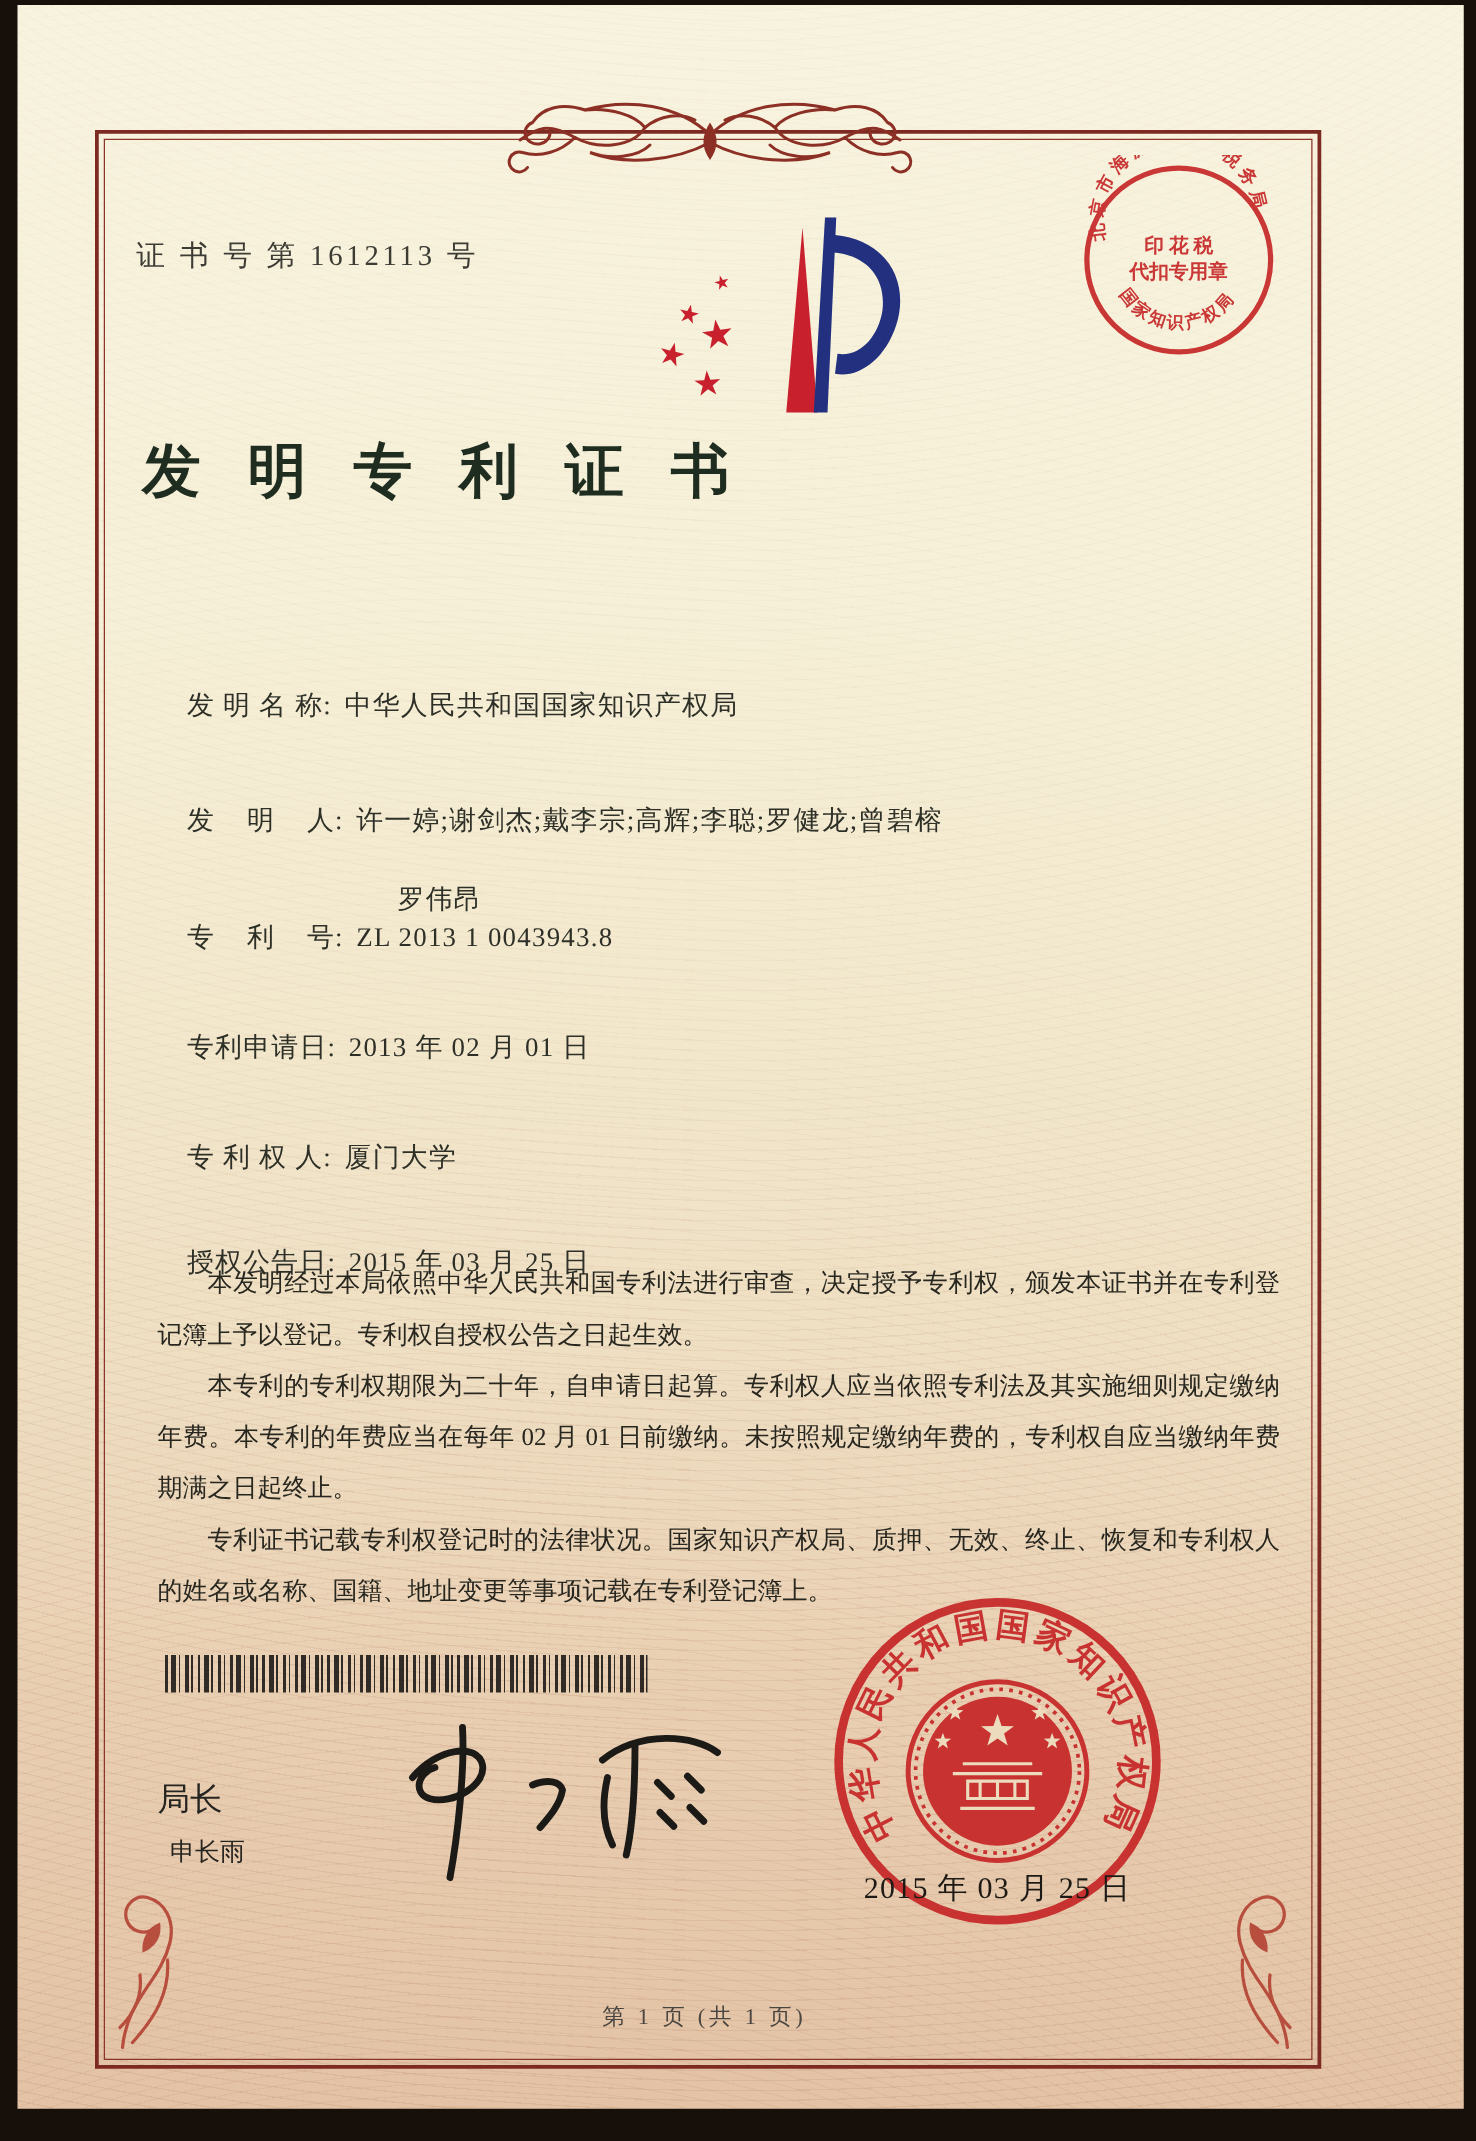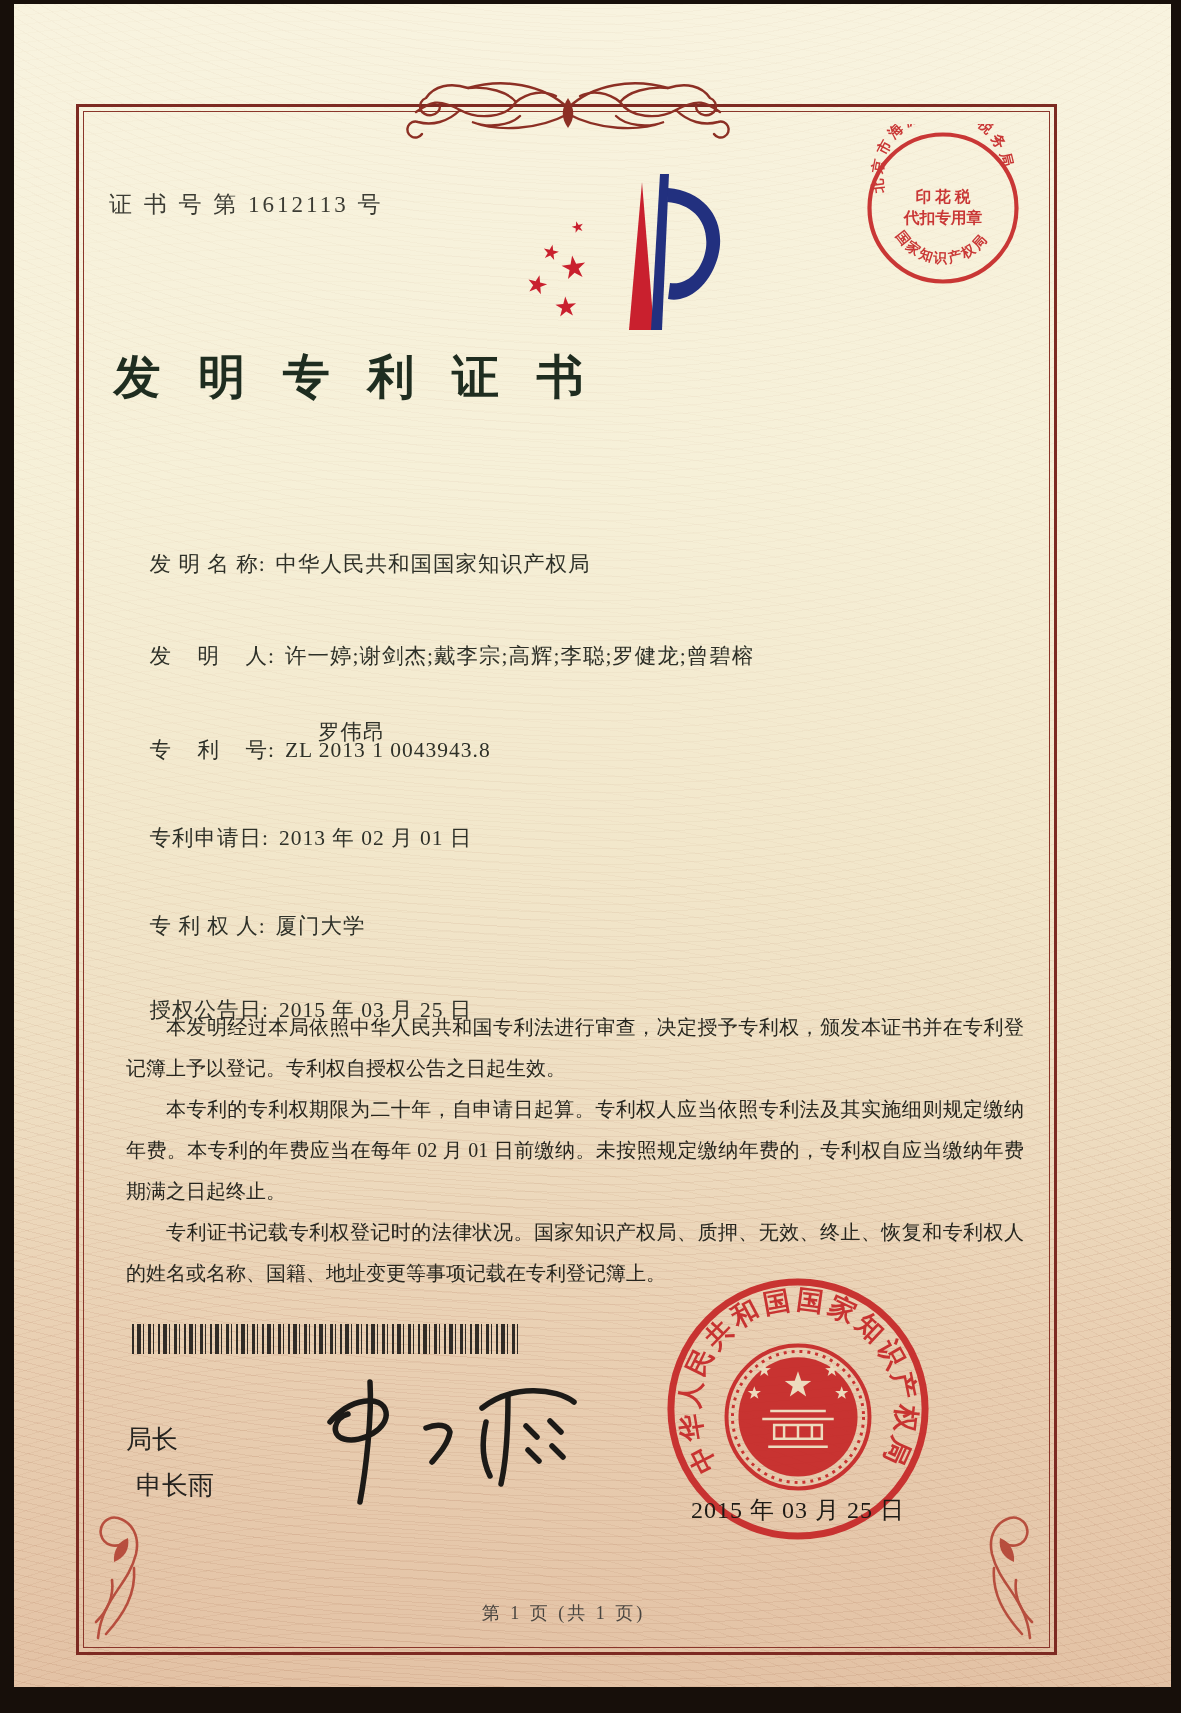--- a/index.html
+++ b/index.html
@@ -38,37 +38,37 @@
   .logo .star{position:absolute;color:#c9202e;line-height:1;display:block;}
   .logo-mark{position:absolute;right:0;top:0;width:132px;height:168px;}
   .title{
     position:absolute;left:62px;top:342px;width:975px;margin:0;
     text-align:left;font-size:47px;font-weight:600;color:#1f2d20;
     letter-spacing:.8em;text-indent:.8em;
   }
   .field{position:absolute;left:114px;font-size:21.5px;color:#2e3028;white-space:pre;}
   .flabel{letter-spacing:1px;}
   .fvalue{margin-left:10px;letter-spacing:1px;}
-  .fvalue2{margin-left:190px;margin-top:22px;letter-spacing:1px;}
+  .fvalue2{margin-left:190px;margin-top:9px;letter-spacing:1px;}
   .paragraphs{
     position:absolute;left:112px;top:1003px;width:898px;
     font-size:20px;line-height:2.05;color:#27261f;text-align:justify;
   }
   .paragraphs p{margin:0;text-indent:2em;}
   .barcode{
     position:absolute;left:118px;top:1320px;width:386px;height:30px;opacity:.88;
     background:repeating-linear-gradient(90deg,
       #171513 0 2px,transparent 2px 5px,
       #171513 5px 9px,transparent 9px 11px,
       #171513 11px 12px,transparent 12px 16px,
       #171513 16px 19px,transparent 19px 21px,
       #171513 21px 22px,transparent 22px 26px);
   }
   .issuer-title{position:absolute;left:112px;top:1418px;font-size:26px;color:#262420;font-family:"Liberation Sans","DejaVu Sans",sans-serif;}
-  .issuer-name{position:absolute;left:122px;top:1464px;font-size:26px;color:#262420;font-family:Liberation Serif, serif;}
+  .issuer-name{position:absolute;left:122px;top:1464px;font-size:20px;color:#262420;font-family:Liberation Serif, serif;}
   .signature{position:absolute;left:272px;top:1362px;width:320px;height:168px;}
   .main-seal{position:absolute;left:645px;top:1266px;width:278px;height:278px;opacity:.93;}
   .seal-date{
     position:absolute;left:648px;top:1490px;width:272px;text-align:center;
     font-size:24px;color:#1d1a15;letter-spacing:1px;
   }
   .footer{
     position:absolute;left:62px;top:1597px;width:975px;text-align:center;
     font-size:18px;color:#494540;letter-spacing:3px;
   }

